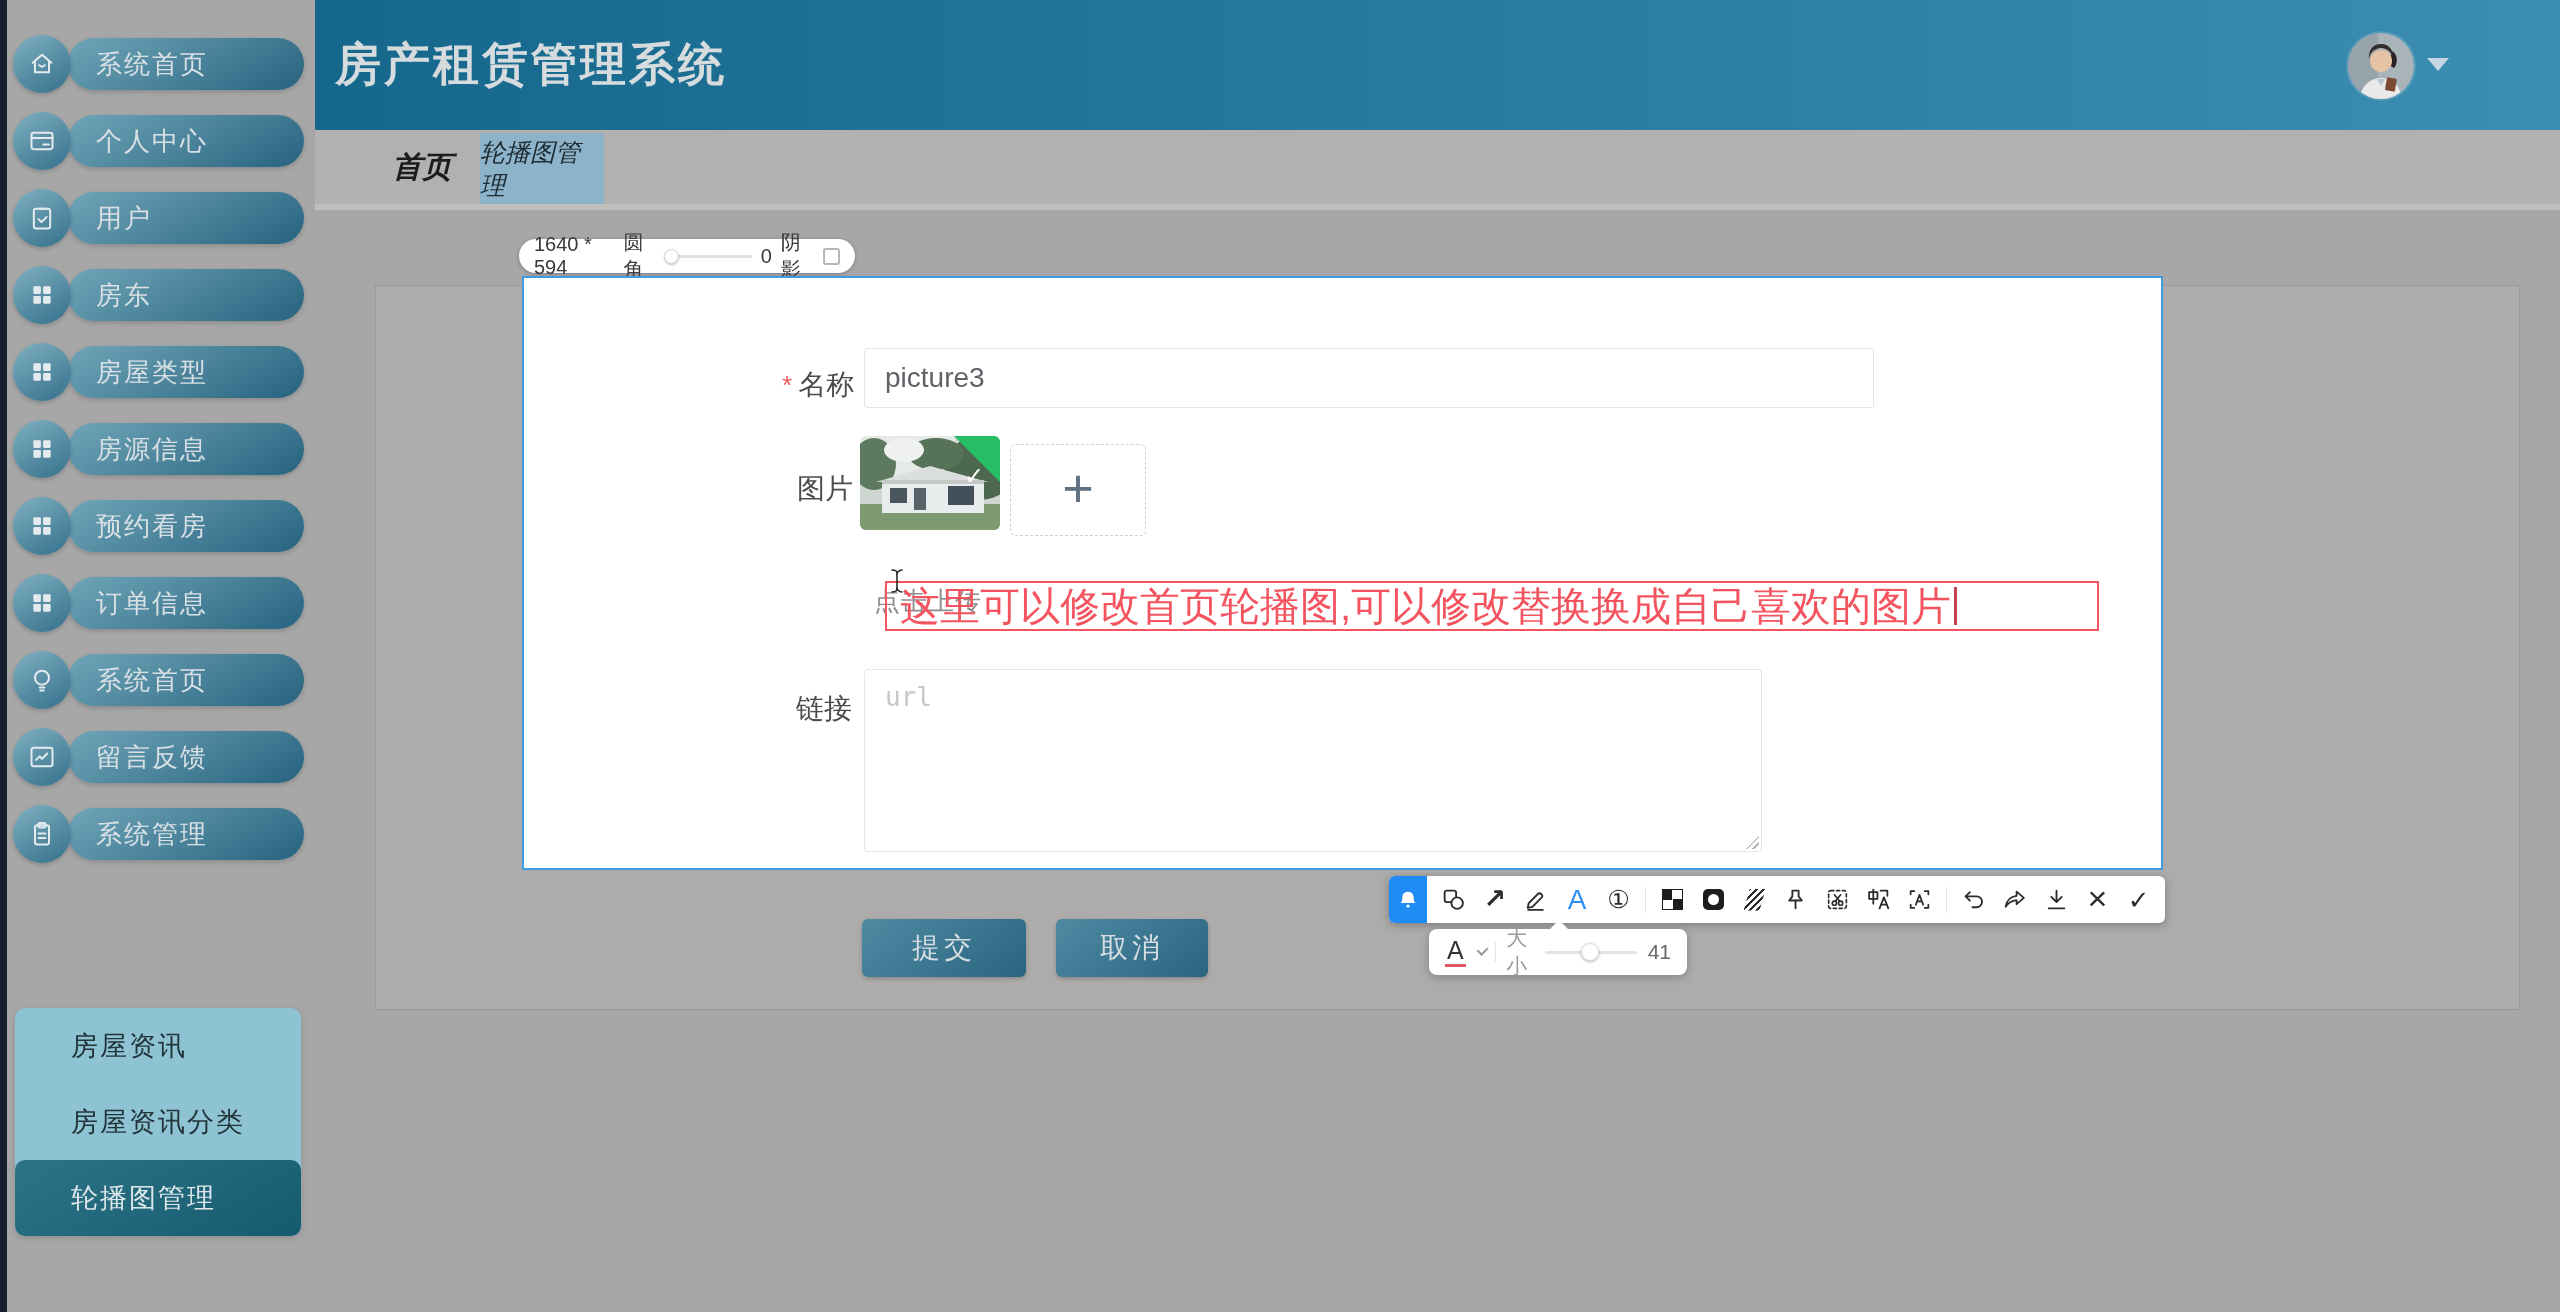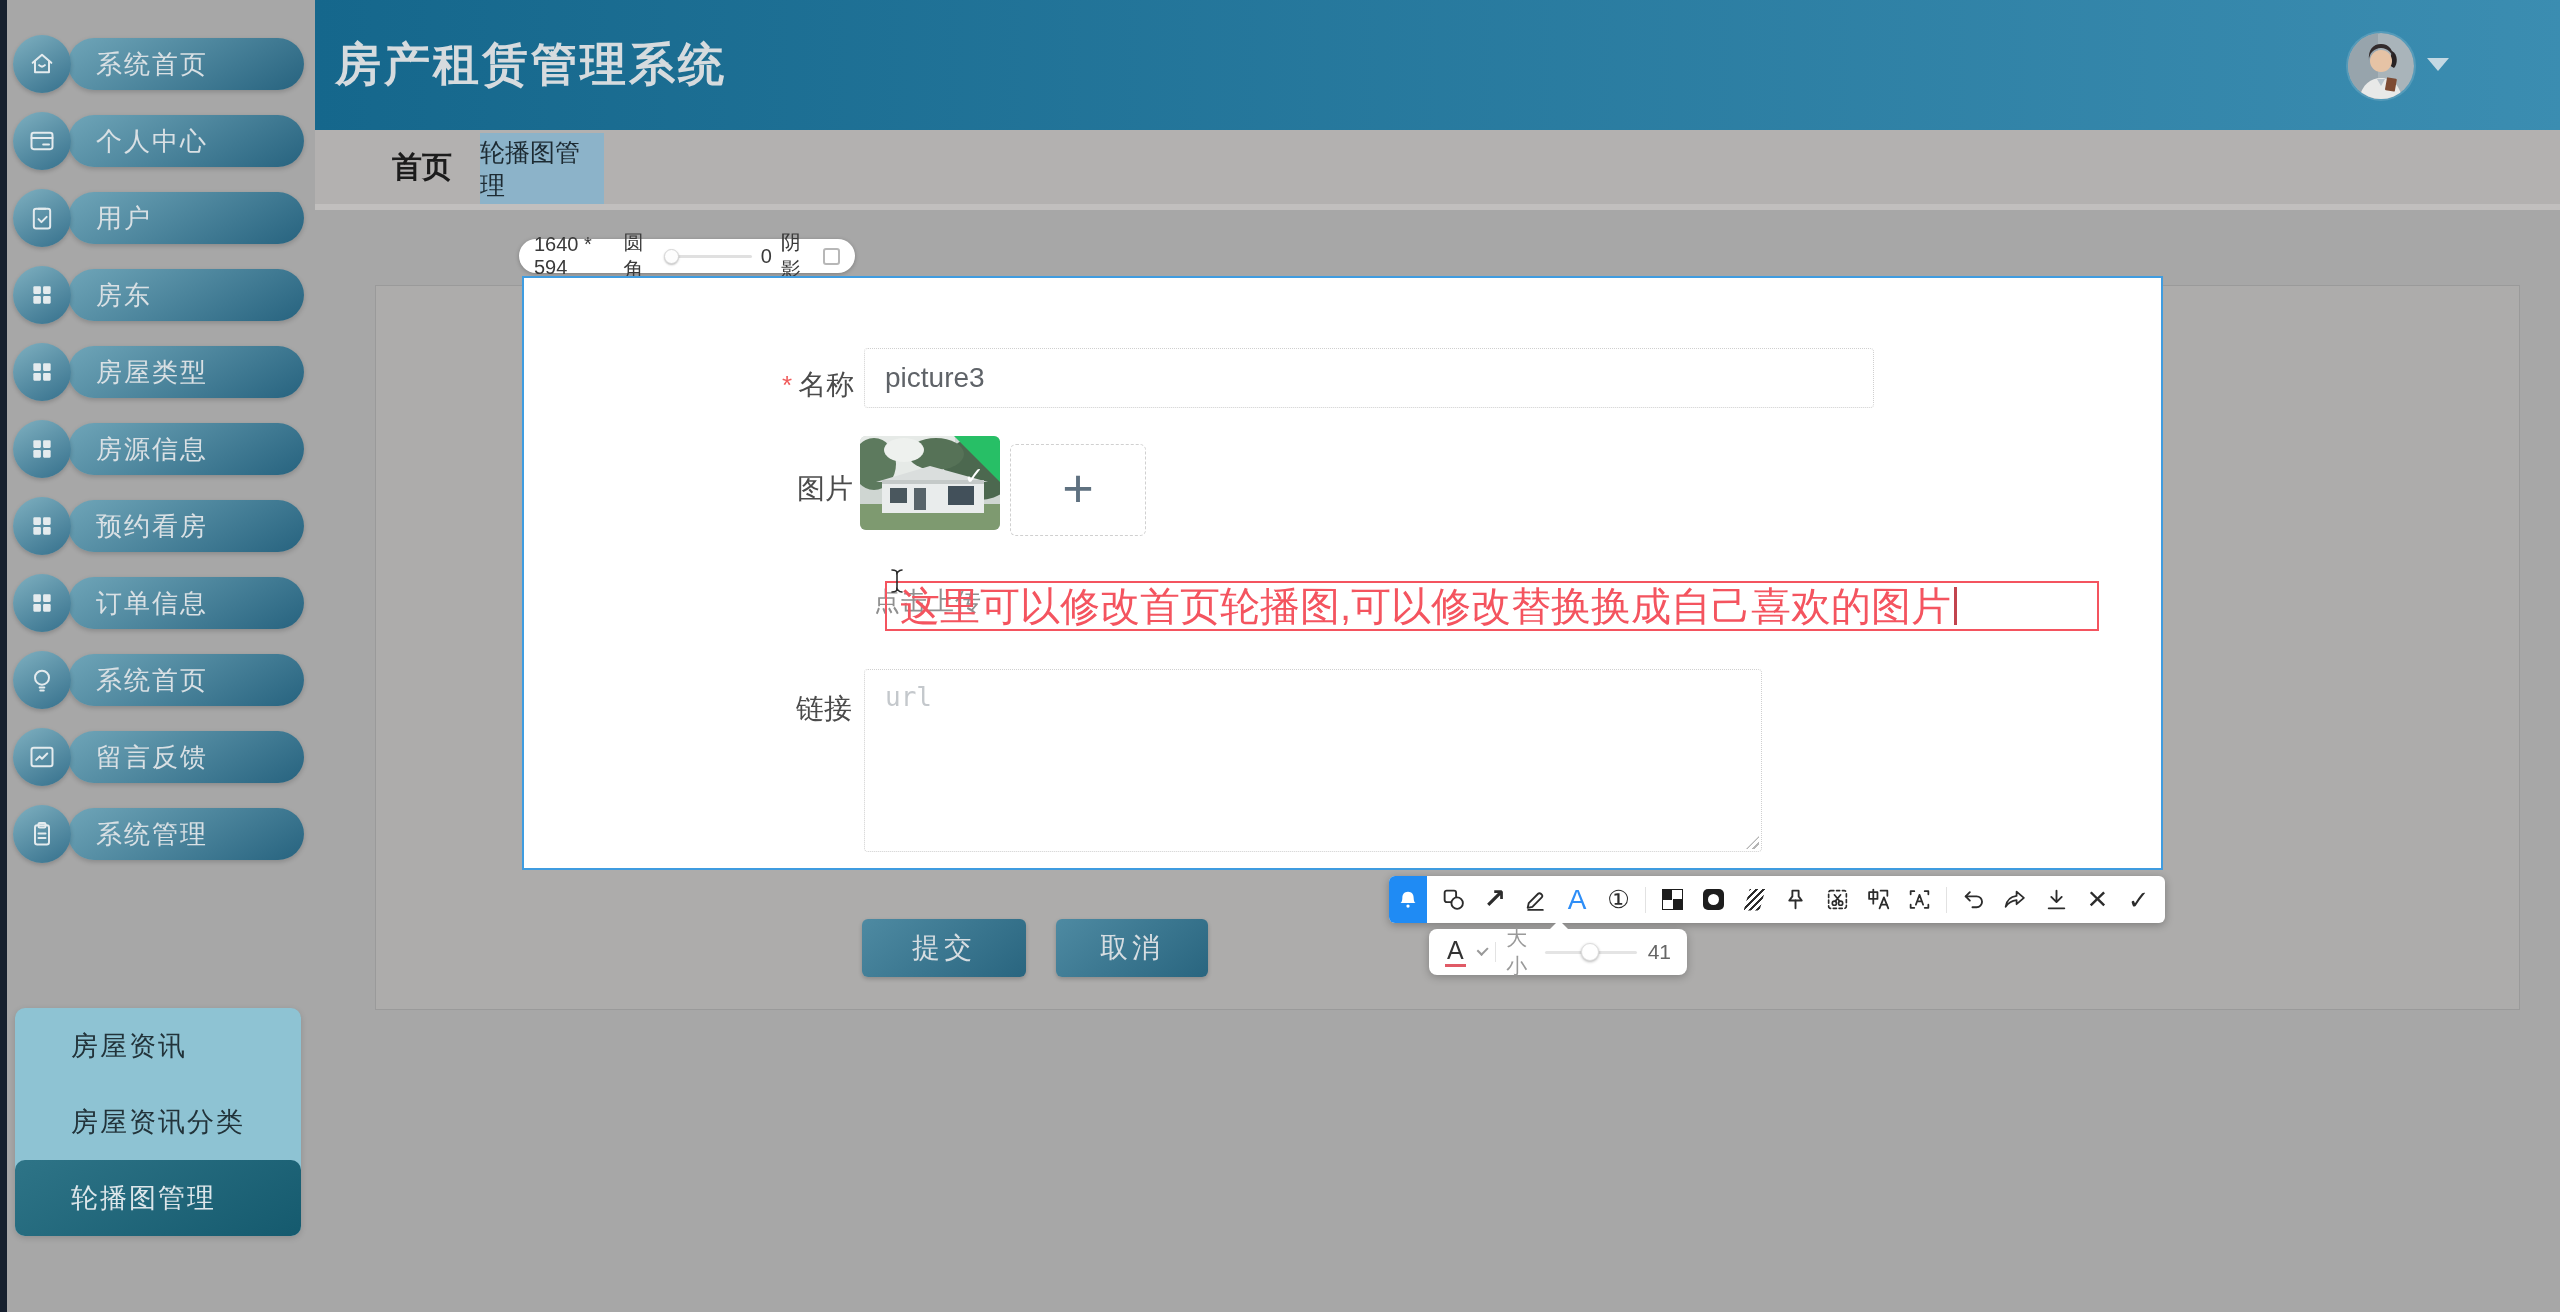--- a/index.html
+++ b/index.html
@@ -25,21 +25,21 @@
   .sub-item.active{background:linear-gradient(150deg,#2e7487,#155a6e);border-radius:10px;color:#dde6ea;}
   
   .header{position:absolute;left:315px;top:0;width:2371px;height:130px;
           background:linear-gradient(90deg,#15678c,#3d8fb3);}
   .header .title{position:absolute;left:20px;top:0;line-height:128px;font-size:46px;font-weight:bold;
                  color:#d6dbde;letter-spacing:3px;}
   .avatar{position:absolute;left:2033px;top:33px;width:66px;height:66px;border-radius:50%;overflow:hidden;
           box-shadow:0 0 0 2px rgba(255,255,255,.15);}
   .hdr-caret{position:absolute;left:2112px;top:58px;width:0;height:0;
              border-left:11px solid transparent;border-right:11px solid transparent;border-top:13px solid #c3d8e3;}
-  .tabbar{position:absolute;left:315px;top:130px;width:2245px;height:80px;background:#b3b1b0;}
+  .tabbar{position:absolute;left:315px;top:130px;width:2245px;height:80px;background:#b3b1b0;font-style:italic;}
   .tabbar::after{content:"";position:absolute;left:0;bottom:0;width:100%;height:6px;background:#c1bfbe;}
   .tab-plain{position:absolute;left:77px;top:0;height:74px;line-height:74px;font-size:30px;font-weight:bold;color:#1c1c1c;}
   .tab-active{position:absolute;left:165px;top:3px;width:124px;height:71px;background:#8cb3c9;
               display:flex;align-items:center;justify-content:center;font-size:25px;color:#1d2b33;}
   
   .card{position:absolute;left:375px;top:285px;width:2145px;height:725px;background:#adacab;border:1px solid #9a9a9a;box-sizing:border-box;}
   .btn{position:absolute;height:58px;border-radius:6px;display:flex;align-items:center;justify-content:center;
        background:linear-gradient(140deg,#4e8aa2,#29657f);color:#d6dde1;font-size:28px;letter-spacing:4px;
        box-shadow:0 2px 4px rgba(0,0,0,.2);}
   .btn-submit{left:862px;top:919px;width:164px;}

